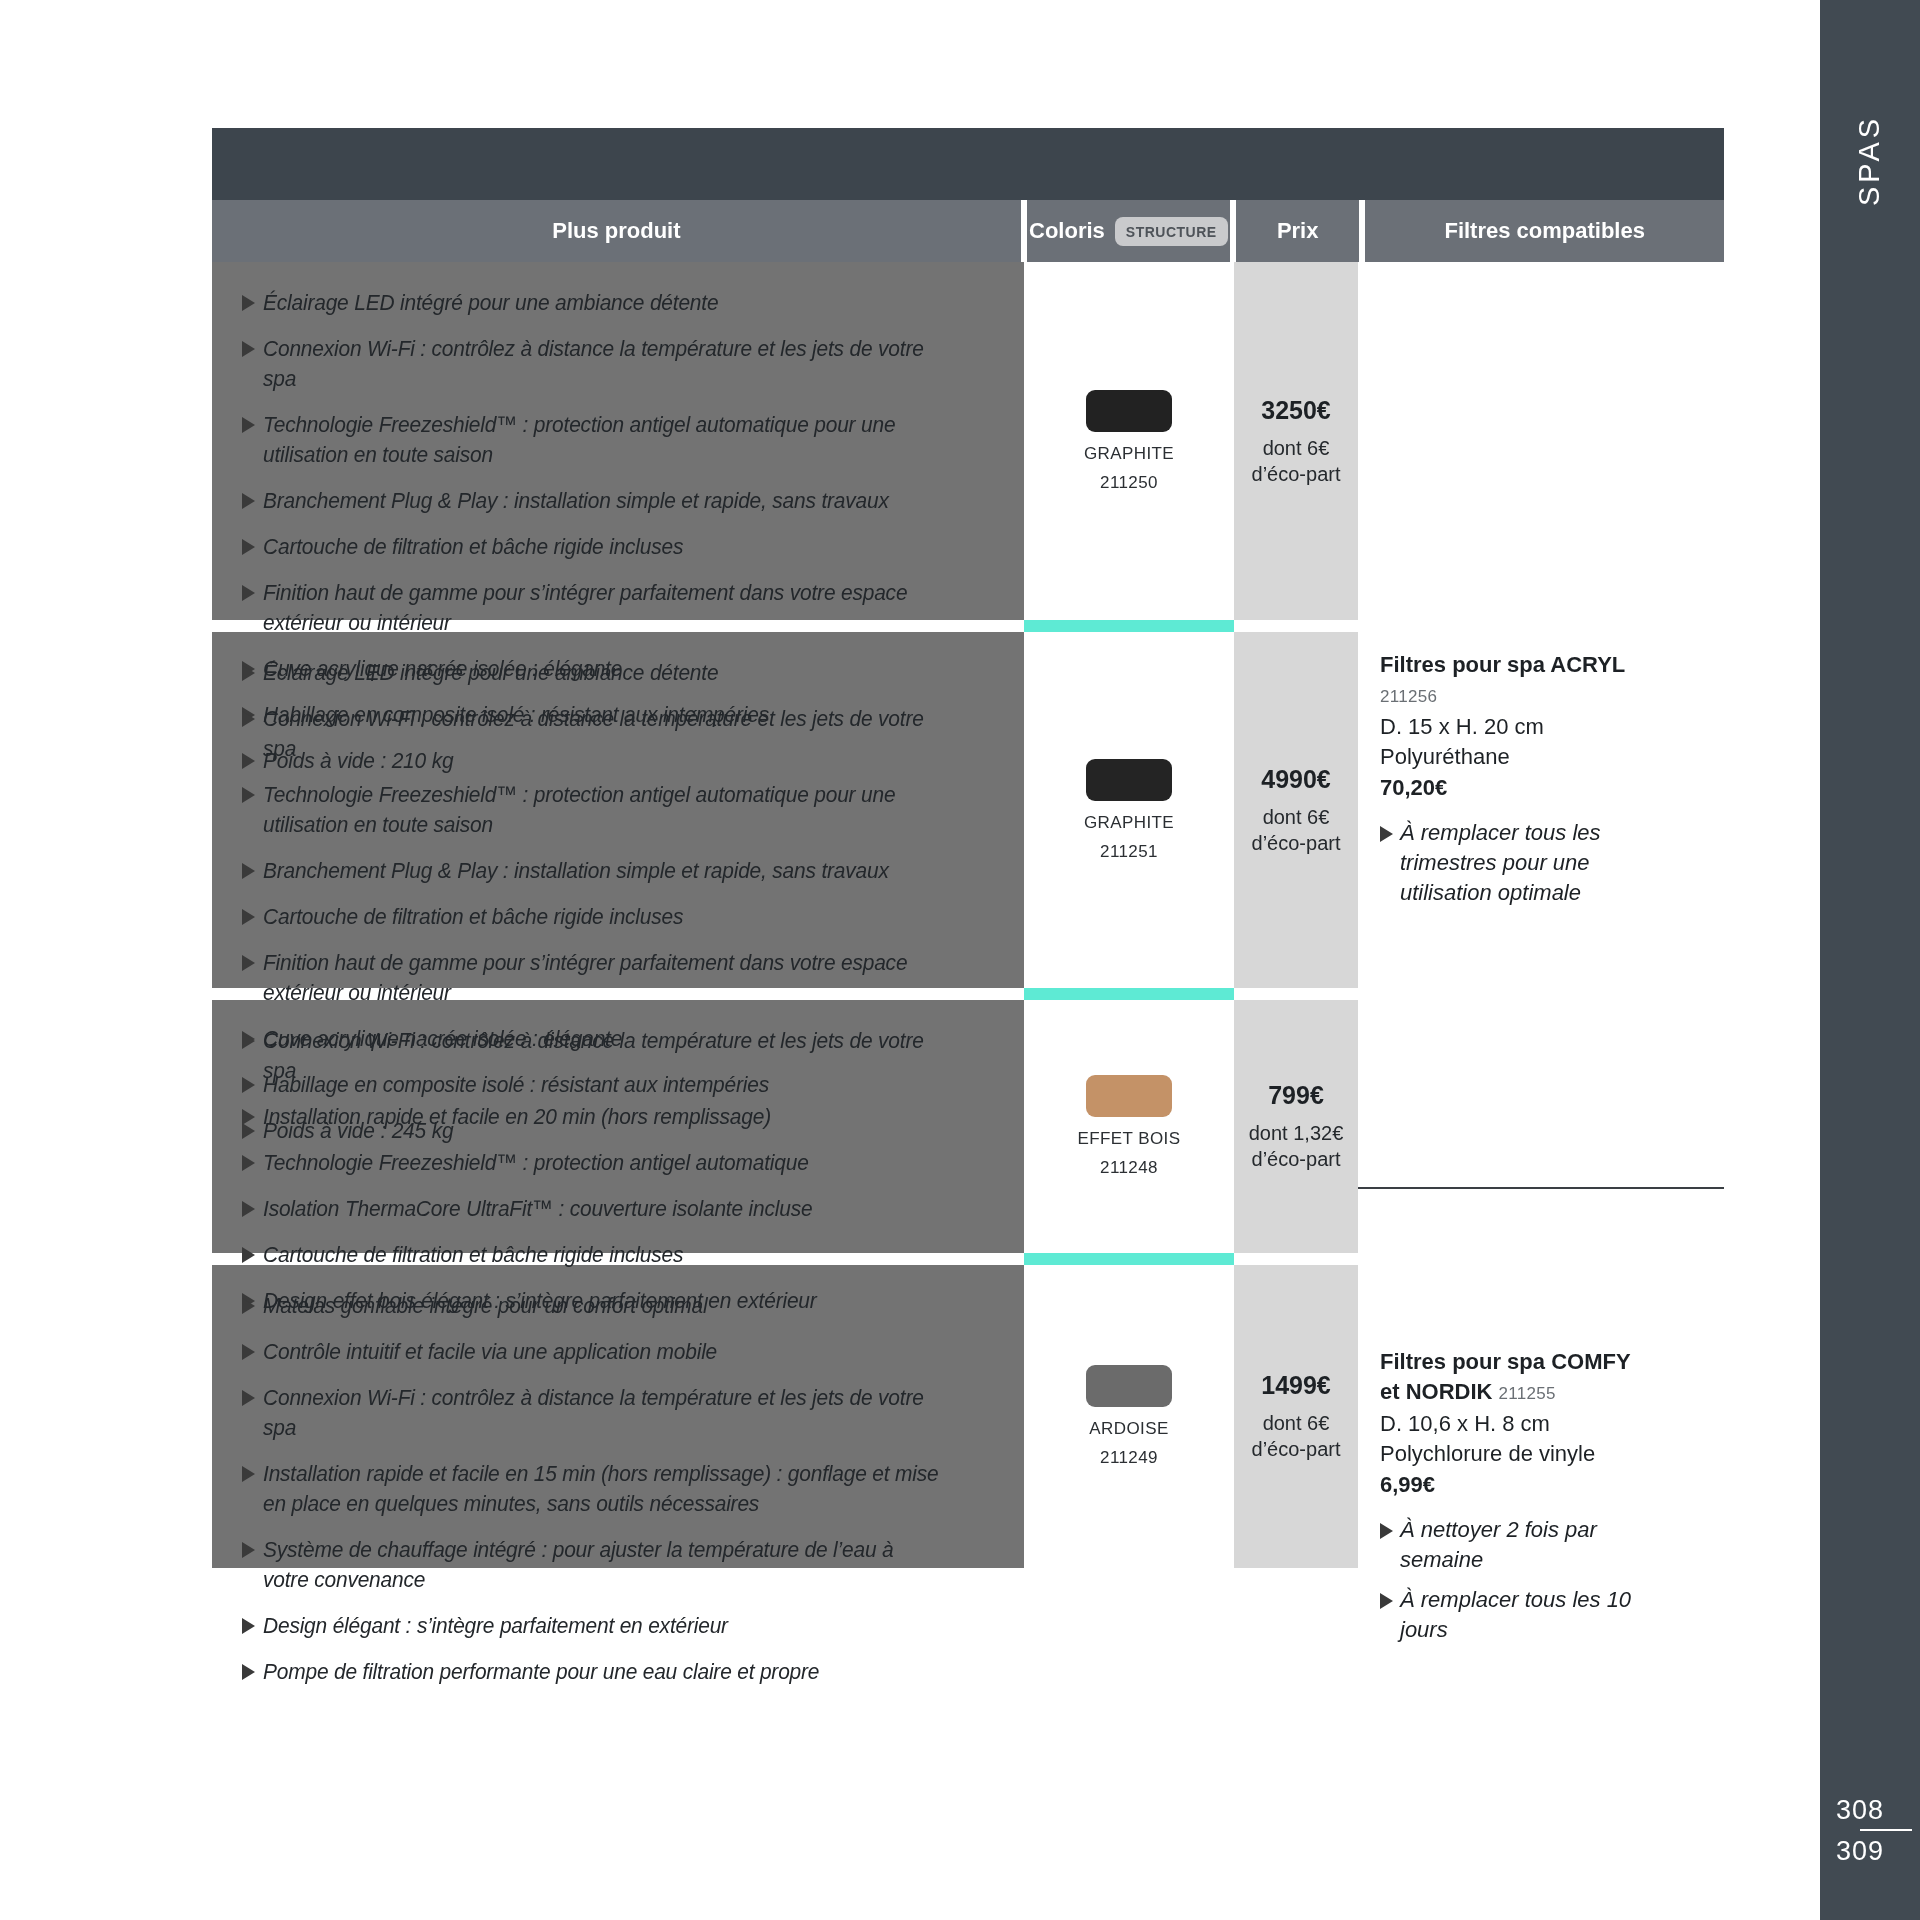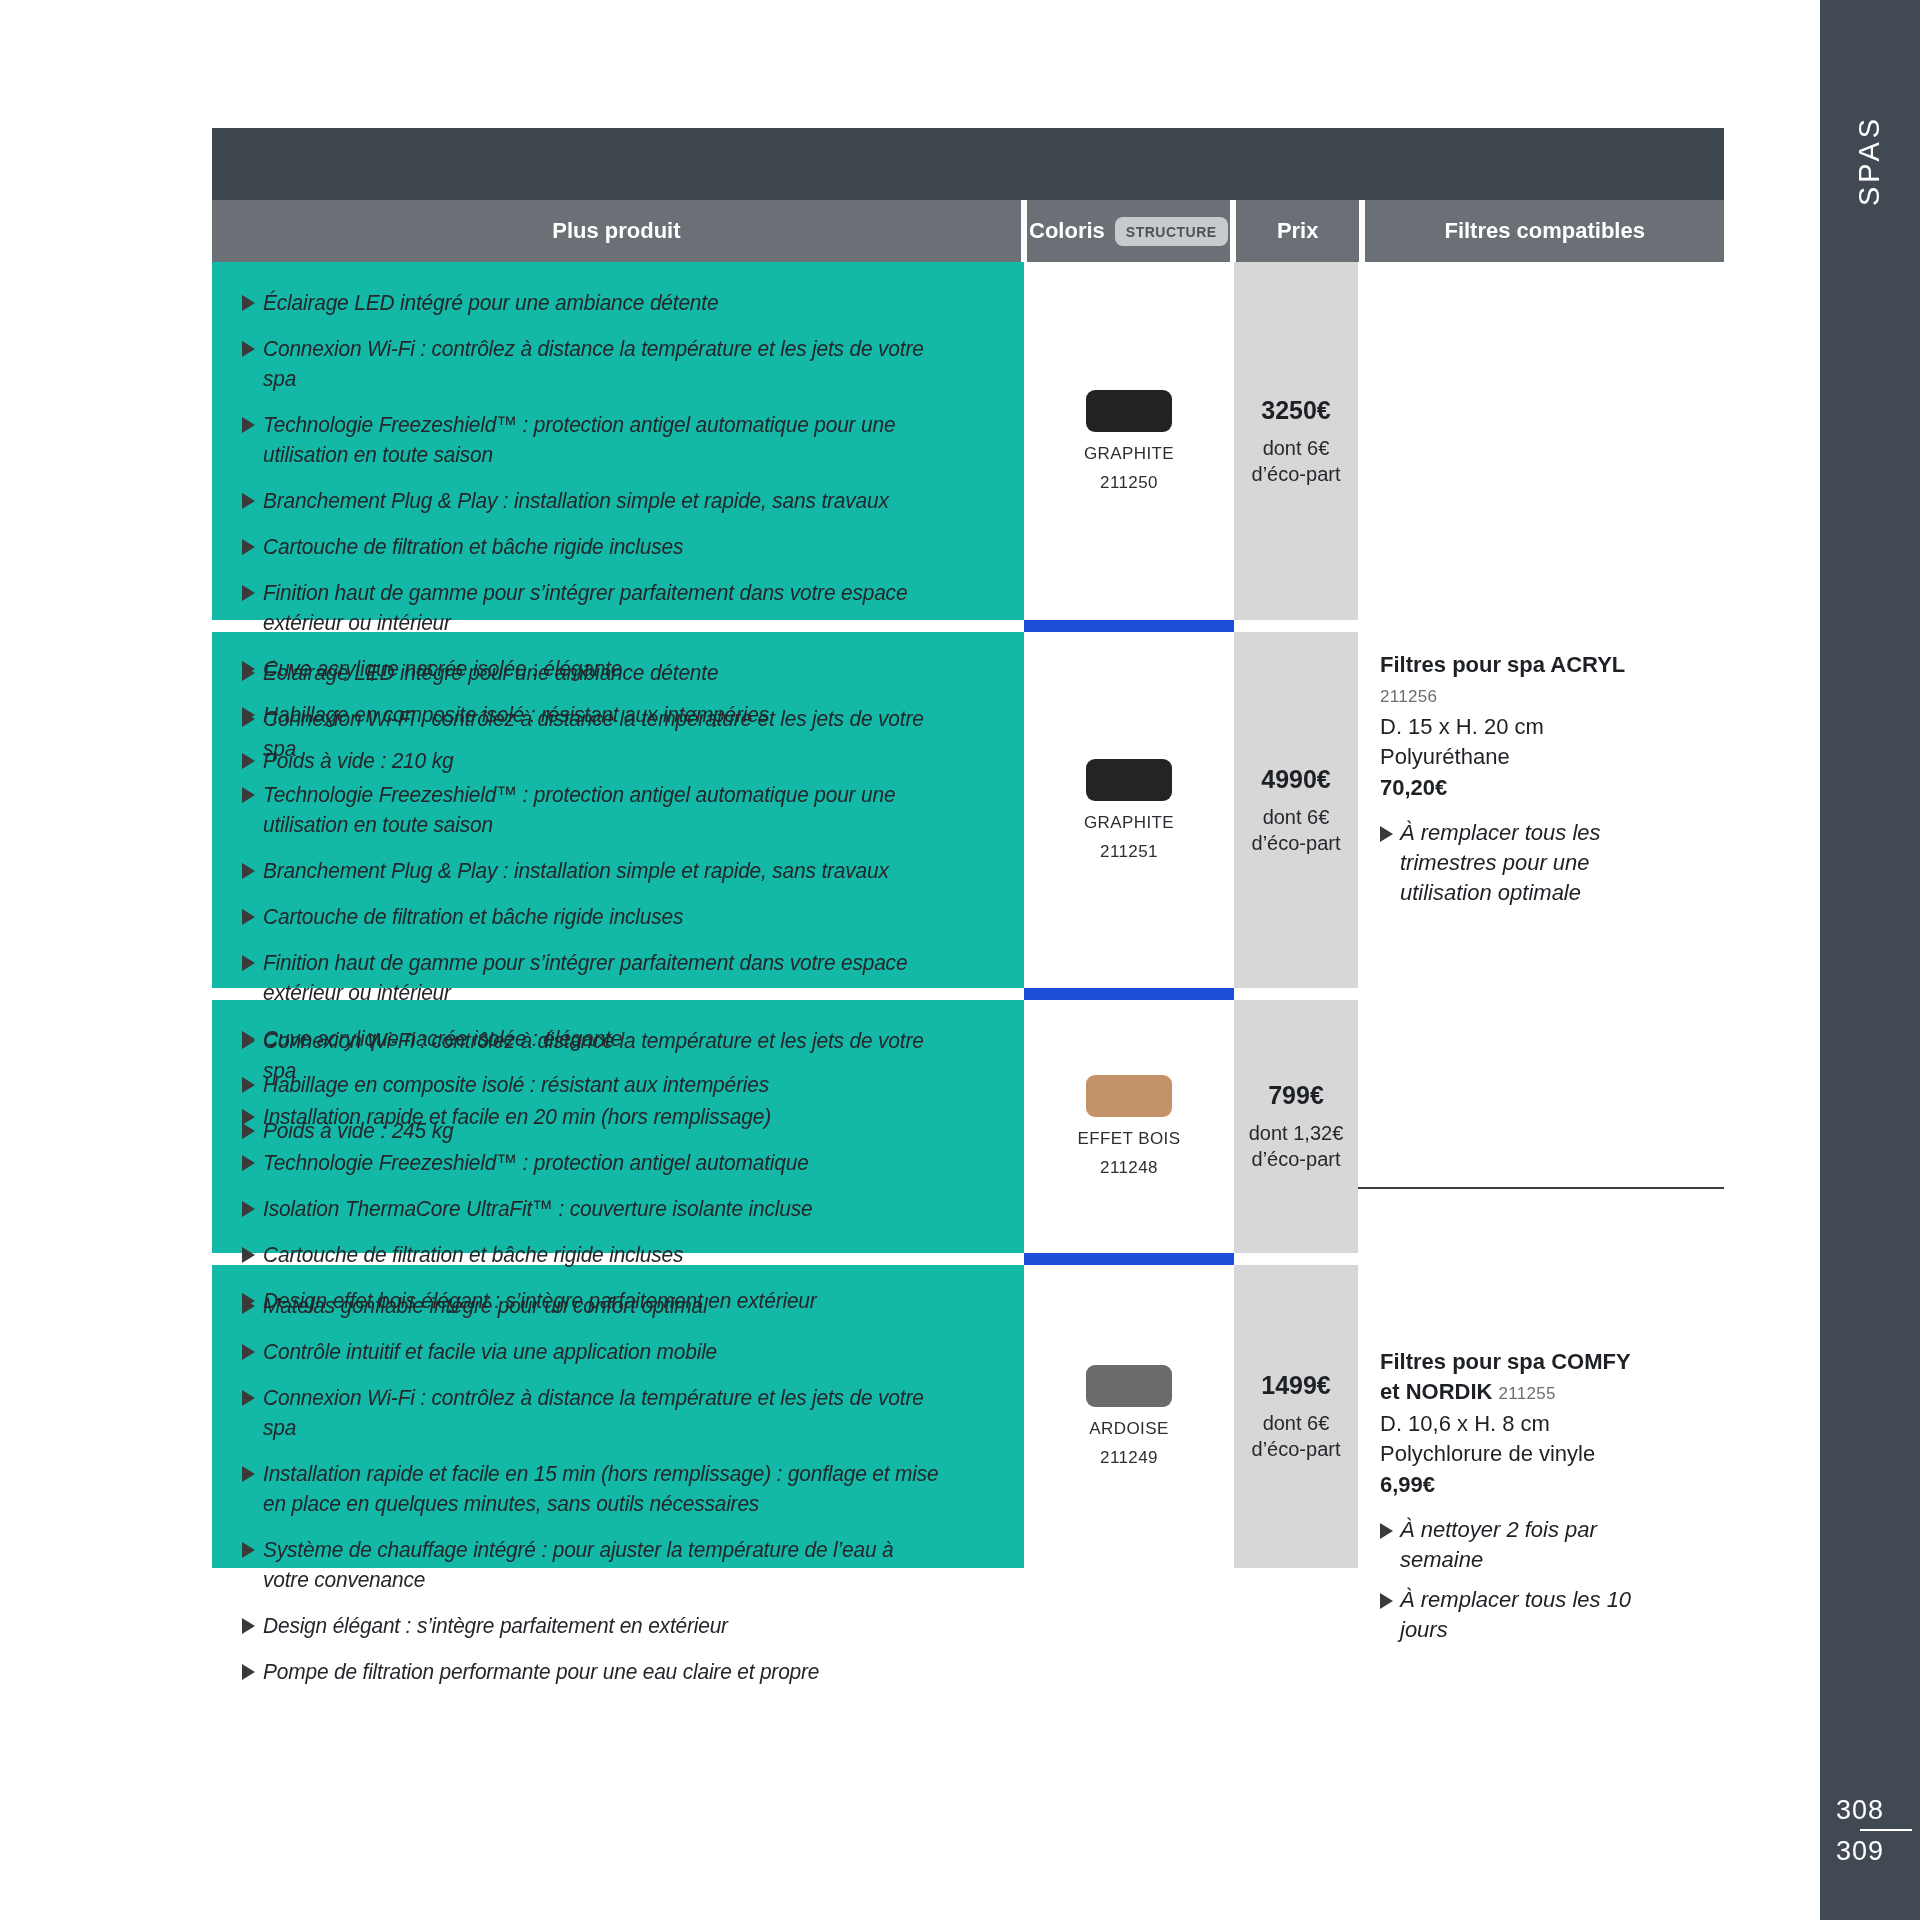--- a/index.html
+++ b/index.html
@@ -115,26 +115,26 @@
     padding: 7px 11px 6px 11px;
     border-radius: 8px;
   }
 
   
   #body {
     display: flex;
     width: 1512px;
   }
   #col-desc    { width: 812px; }
-  #col-coloris { width: 210px; background: #1d4ed8; }
+  #col-coloris { width: 210px; background: #5eead4; }
   #col-prix    { width: 124px; }
   #col-filtres { width: 366px; background: #ffffff; position: relative; }
 
   .desc-cell {
-    background: #14b8a6;
+    background: #737373;
     box-sizing: border-box;
     padding: 26px 34px 26px 30px;
   }
   .desc-cell.gap-top { margin-top: 12px; }
 
   .bullet {
     display: flex;
     align-items: flex-start;
     margin-bottom: 16px;
   }

